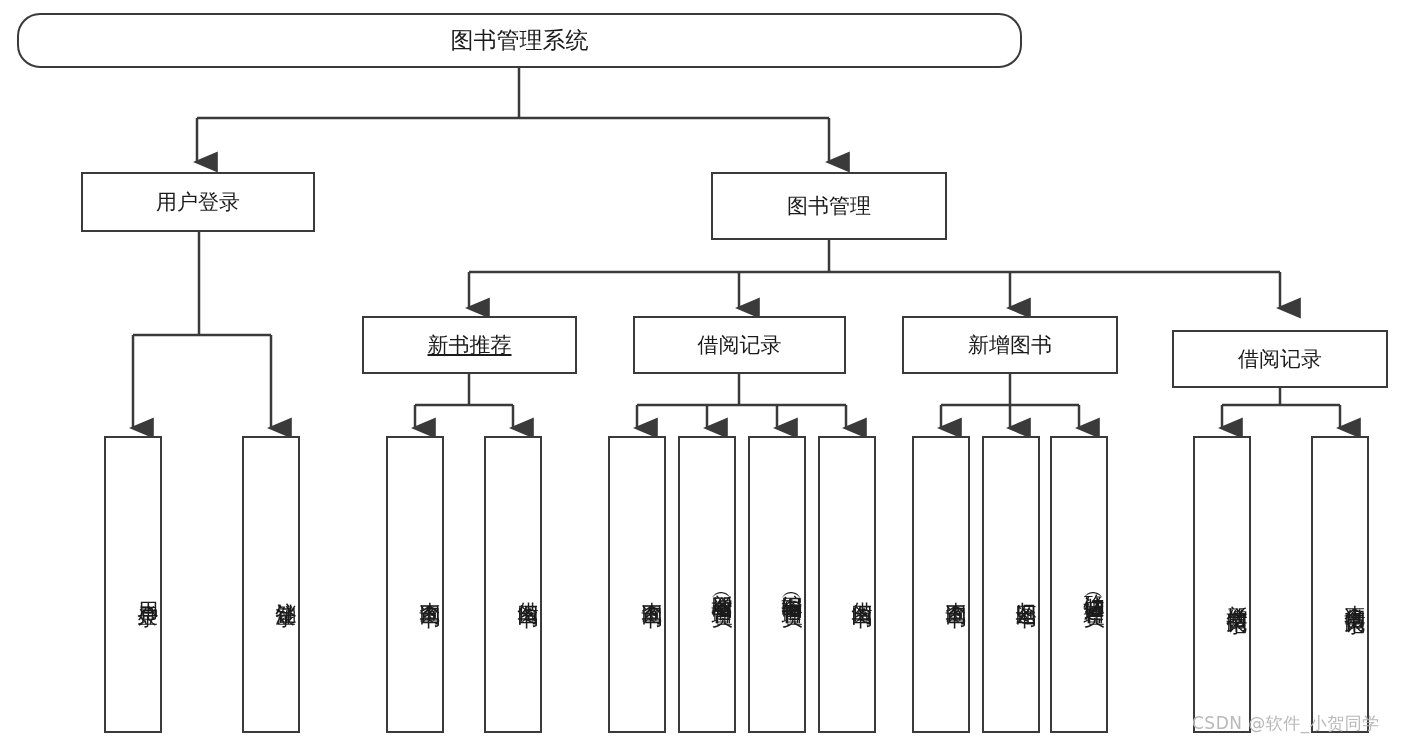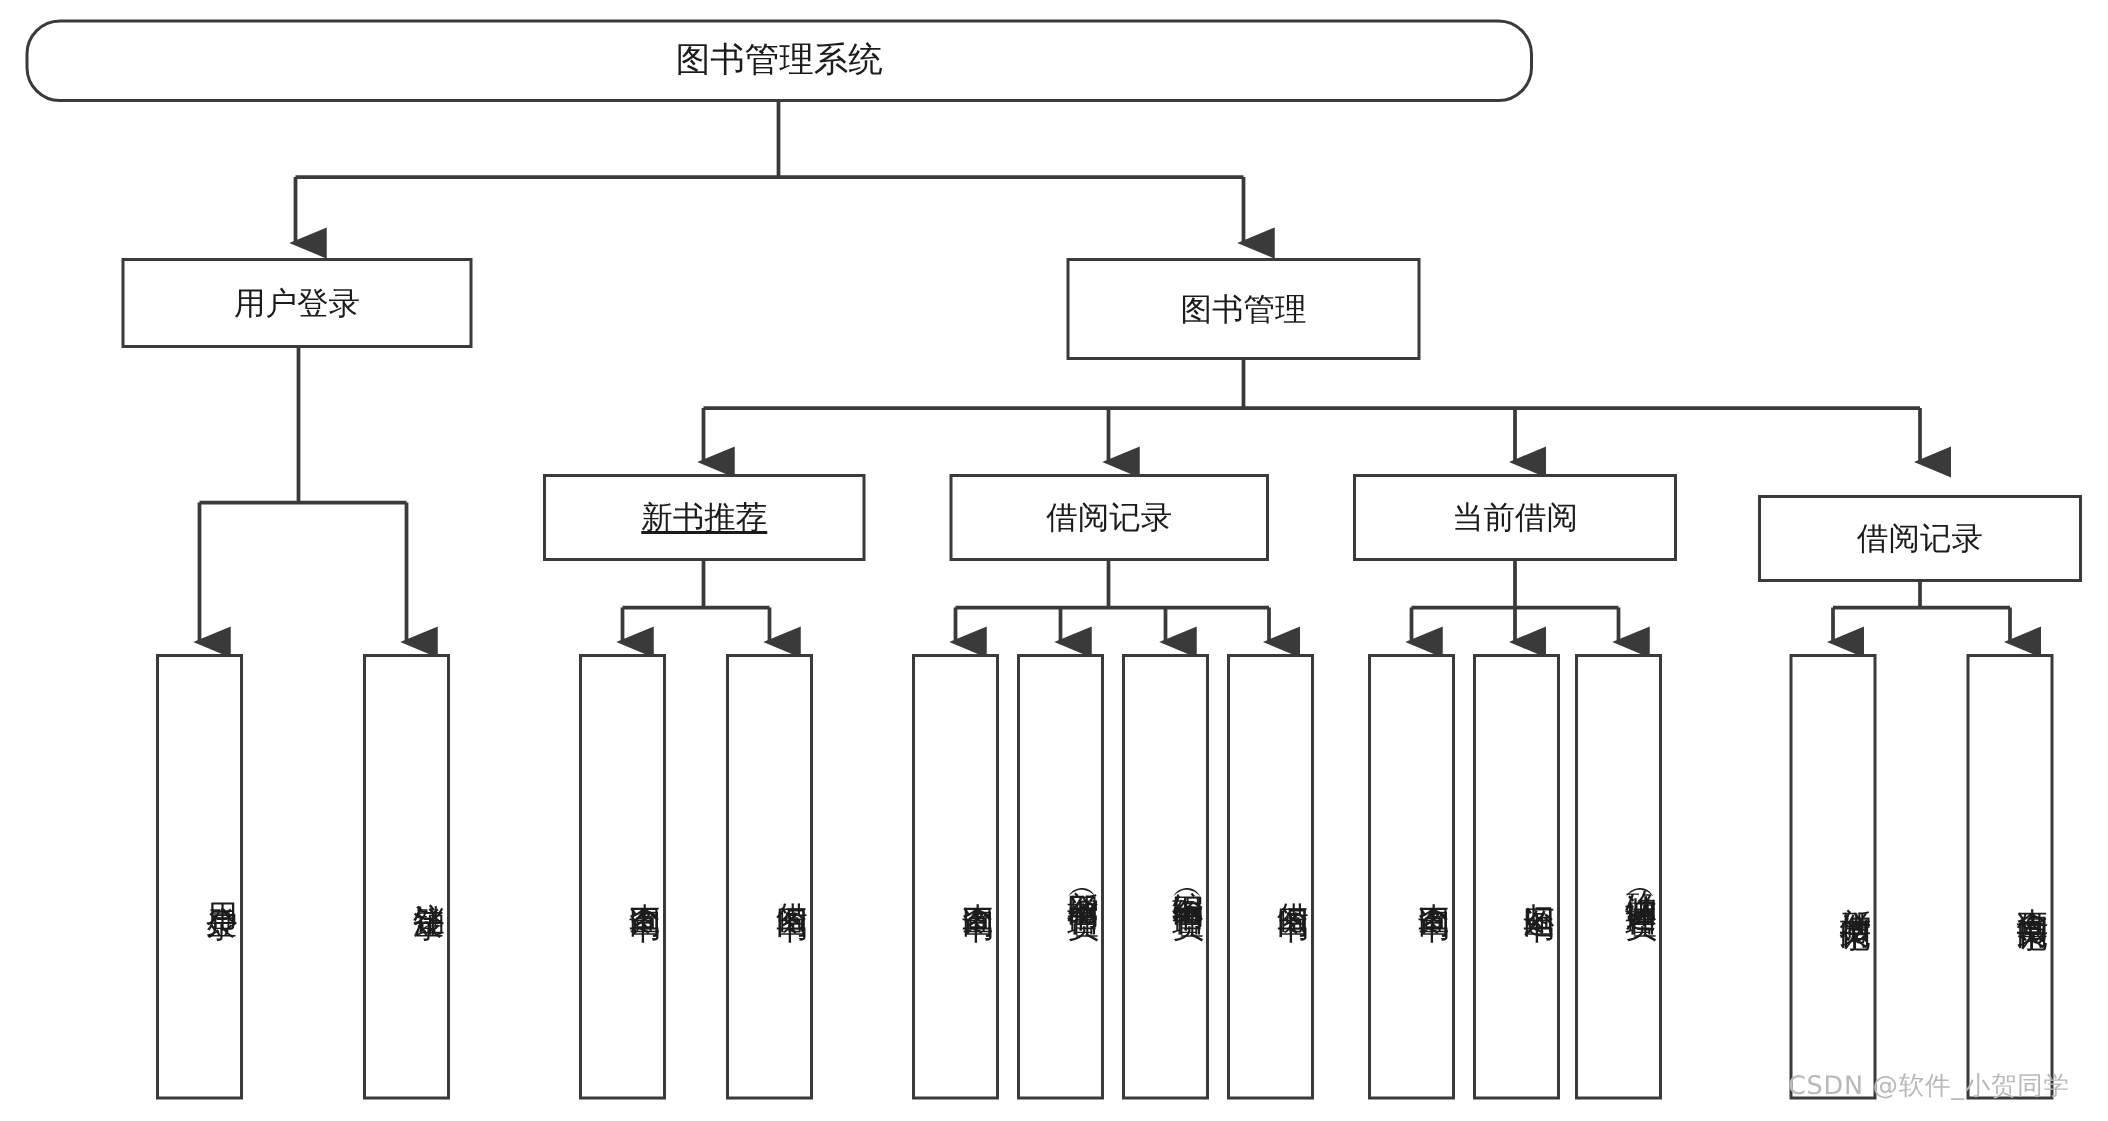--- a/index.html
+++ b/index.html
@@ -135,21 +135,21 @@
     <span class="label">图书管理</span>
   </div>
 
   <div class="node node-l3" style="left:362px; top:316px; width:215px; height:58px;text-decoration:underline;">
     <span class="label">新书推荐</span>
   </div>
   <div class="node node-l3" style="left:633px; top:316px; width:213px; height:58px;">
     <span class="label">借阅记录</span>
   </div>
   <div class="node node-l3" style="left:902px; top:316px; width:216px; height:58px;">
-    <span class="label">当前借阅</span>
+    <span class="label">新增图书</span>
   </div>
   <div class="node node-l3" style="left:1172px; top:316px; width:216px; height:58px;margin-top:14px;">
     <span class="label">借阅记录</span>
   </div>
 
   <div class="node node-leaf" style="left:104px; top:436px; width:58px; height:297px;">
     <span class="label">用户登录</span>
   </div>
   <div class="node node-leaf" style="left:242px; top:436px; width:58px; height:297px;">
     <span class="label">注销登录</span>

